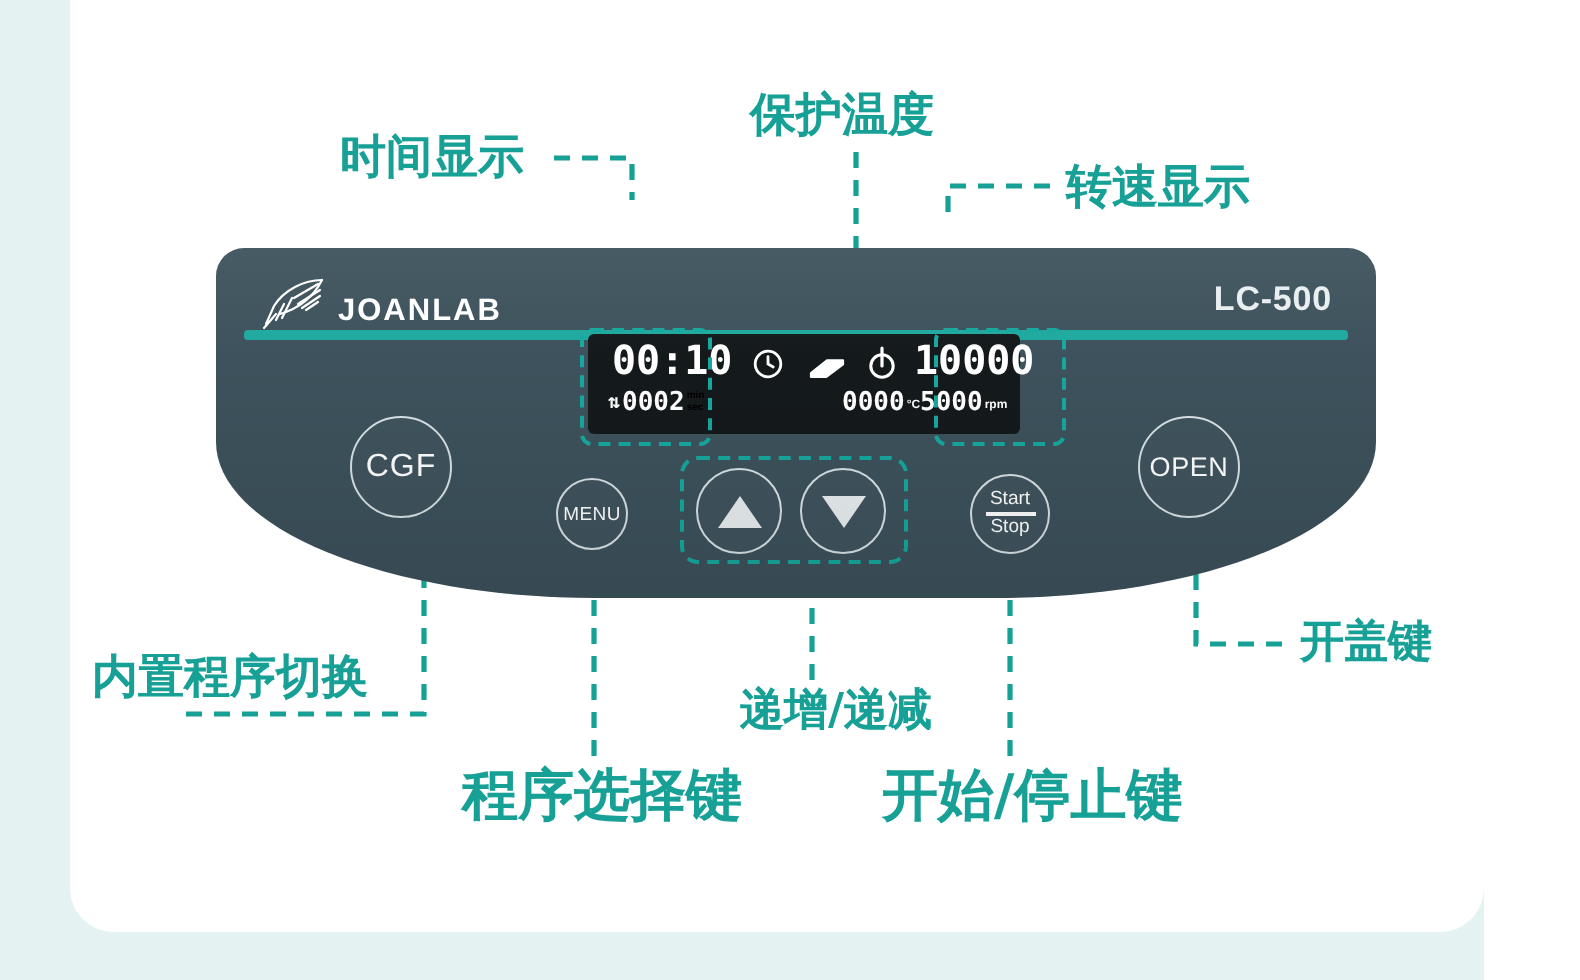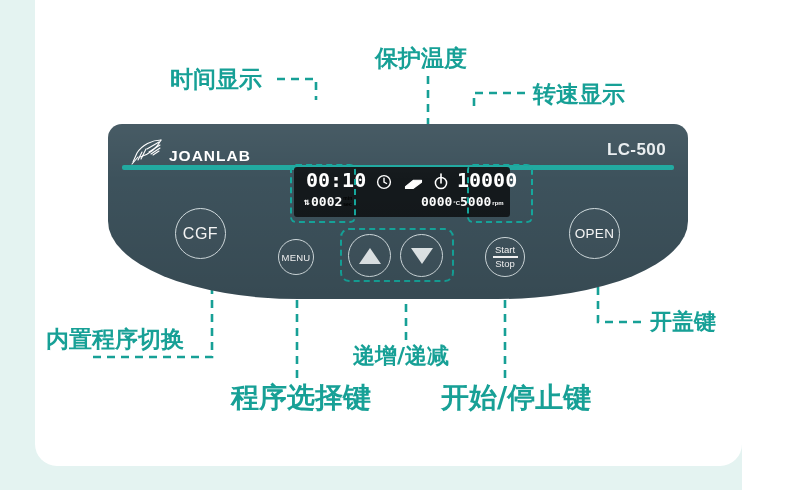--- a/index.html
+++ b/index.html
@@ -135,21 +135,21 @@
   .lbl{
     position:absolute;color:#17a096;font-weight:bold;
     font-family:"DejaVu Sans","Liberation Sans",sans-serif;
     white-space:nowrap;line-height:1;
   }
   .lbl-time      {left:170px;top:68px;font-size:23px;}
   .lbl-temp      {left:375px;top:47px;font-size:23px;}
   .lbl-speed     {left:533px;top:83px;font-size:23px;}
   .lbl-program   {left:46px; top:328px;font-size:23px;text-align:right;}
   .lbl-menu      {left:231px;top:384px;font-size:28px;}
-  .lbl-incdec    {left:353px;top:345px;font-size:22px;}
+  .lbl-incdec    {left:370px;top:345px;font-size:22px;}
   .lbl-startstop {left:441px;top:384px;font-size:28px;}
   .lbl-open      {left:650px;top:311px;font-size:22px;}
 
   
   .lines{position:absolute;left:0;top:0;width:790px;height:490px;pointer-events:none;}
 
   .dot{position:absolute;width:9px;height:9px;border-radius:50%;background:#15a59c;}
 </style>
 </head>
 <body>

